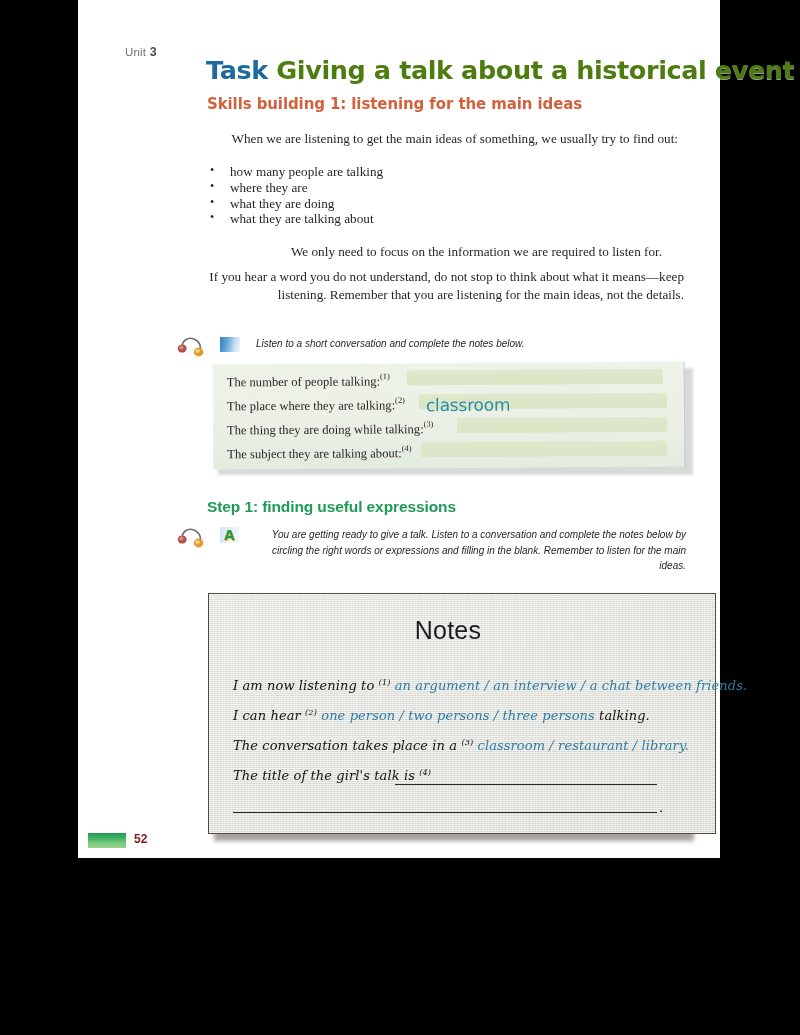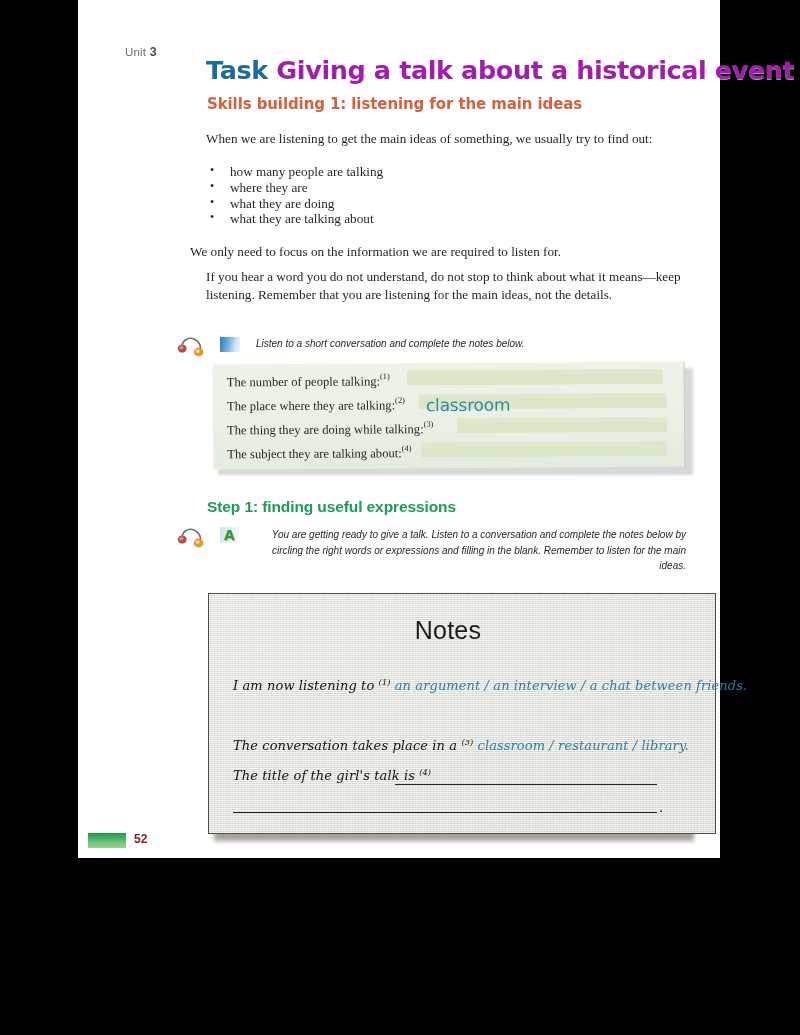--- a/index.html
+++ b/index.html
@@ -27,41 +27,41 @@
 
   
   #main-title{
     position:absolute; left:128px; top:55px;
     font-family:"DejaVu Sans", sans-serif;
     font-weight:bold; font-size:25.5px;
     letter-spacing:-0.4px; white-space:nowrap;
     text-shadow:0 1px 0 rgba(255,255,255,.6);
   }
   #main-title .task{ color:#1d6a9e; }
-  #main-title .rest{ color:#a21caf; }
+  #main-title .rest{ color:#4d7c0f; }
 
   #skills-heading{
     position:absolute; left:129px; top:95px;
     font-family:"DejaVu Sans", sans-serif;
     font-weight:bold; font-size:15px;
     color:#d4603c; letter-spacing:-0.1px; white-space:nowrap;
   }
 
   #step-heading{
     position:absolute; left:129px; top:498px;
     font-family:Liberation Sans, sans-serif;
     font-weight:bold; font-size:15.5px;
     color:#1d9c56; letter-spacing:-0.1px; white-space:nowrap;
   }
 
   
   .body-text{
     position:absolute;
     font-family:"Liberation Serif", serif;
-    font-size:13.2px; color:#231f20; line-height:17.5px;
+    font-size:13.2px; color:#231f20; line-height:17.5px;text-align:right;
   }
   #para-1{ left:128px; top:130px; width:472px; }
   #para-2{ left:112px; top:243px; width:472px; }
   #para-3{ left:128px; top:268px; width:478px; }
 
   #bullets{
     position:absolute; left:128px; top:164px; width:430px;
     margin:0; padding:0; list-style:none;
   }
   #bullets li{
@@ -280,20 +280,26 @@
     <div id="notes-box">
 
       <div id="notes-title">Notes</div>
 
       <div class="note-line" style="top:83px;">
         <span>I am now listening to</span>
         <span class="sup">(1)</span>
         <span class="opt">an argument / an interview / a chat between friends.</span>
       </div>
 
+      <div class="note-line" style="top:113px;">
+        <span>I can hear</span>
+        <span class="sup">(2)</span>
+        <span class="opt">one person / two persons  / three persons</span>
+        <span>talking.</span>
+      </div>
 
       <div class="note-line" style="top:143px;">
         <span>The conversation takes place in a</span>
         <span class="sup">(3)</span>
         <span class="opt">classroom / restaurant / library.</span>
       </div>
 
       <div class="note-line" style="top:173px;">
         <span>The title of the girl's talk is</span>
         <span class="sup">(4)</span>

